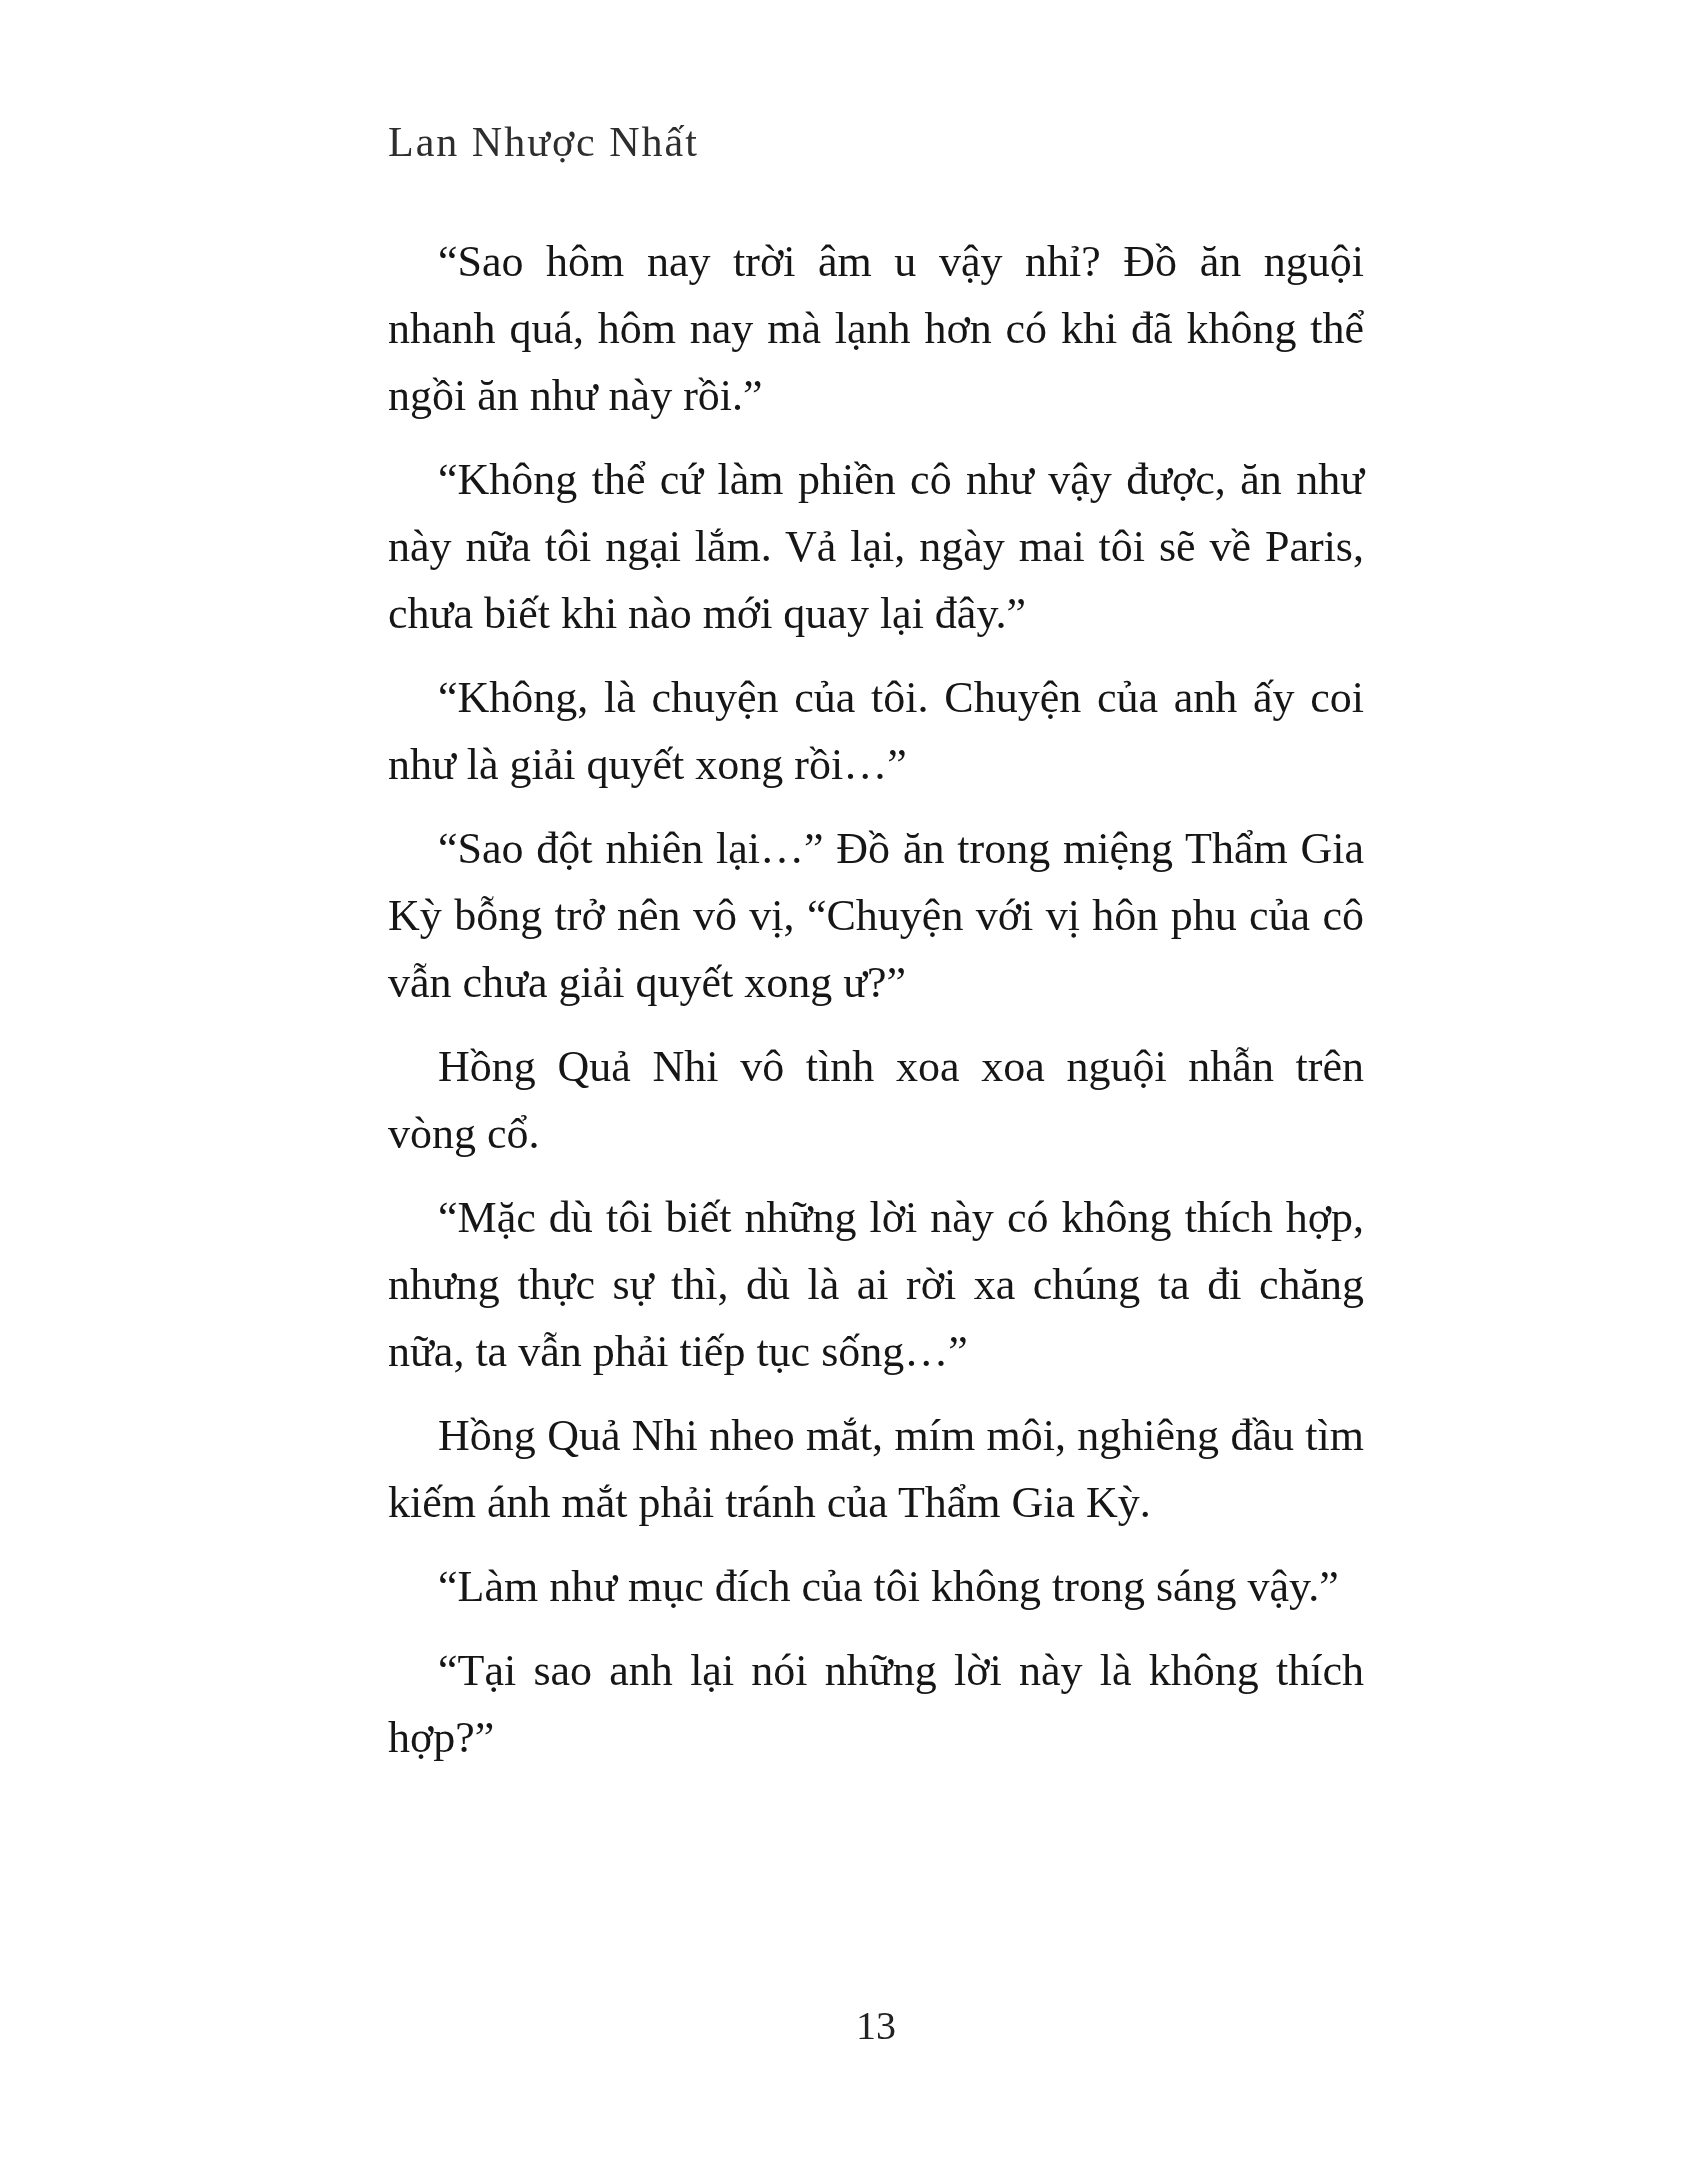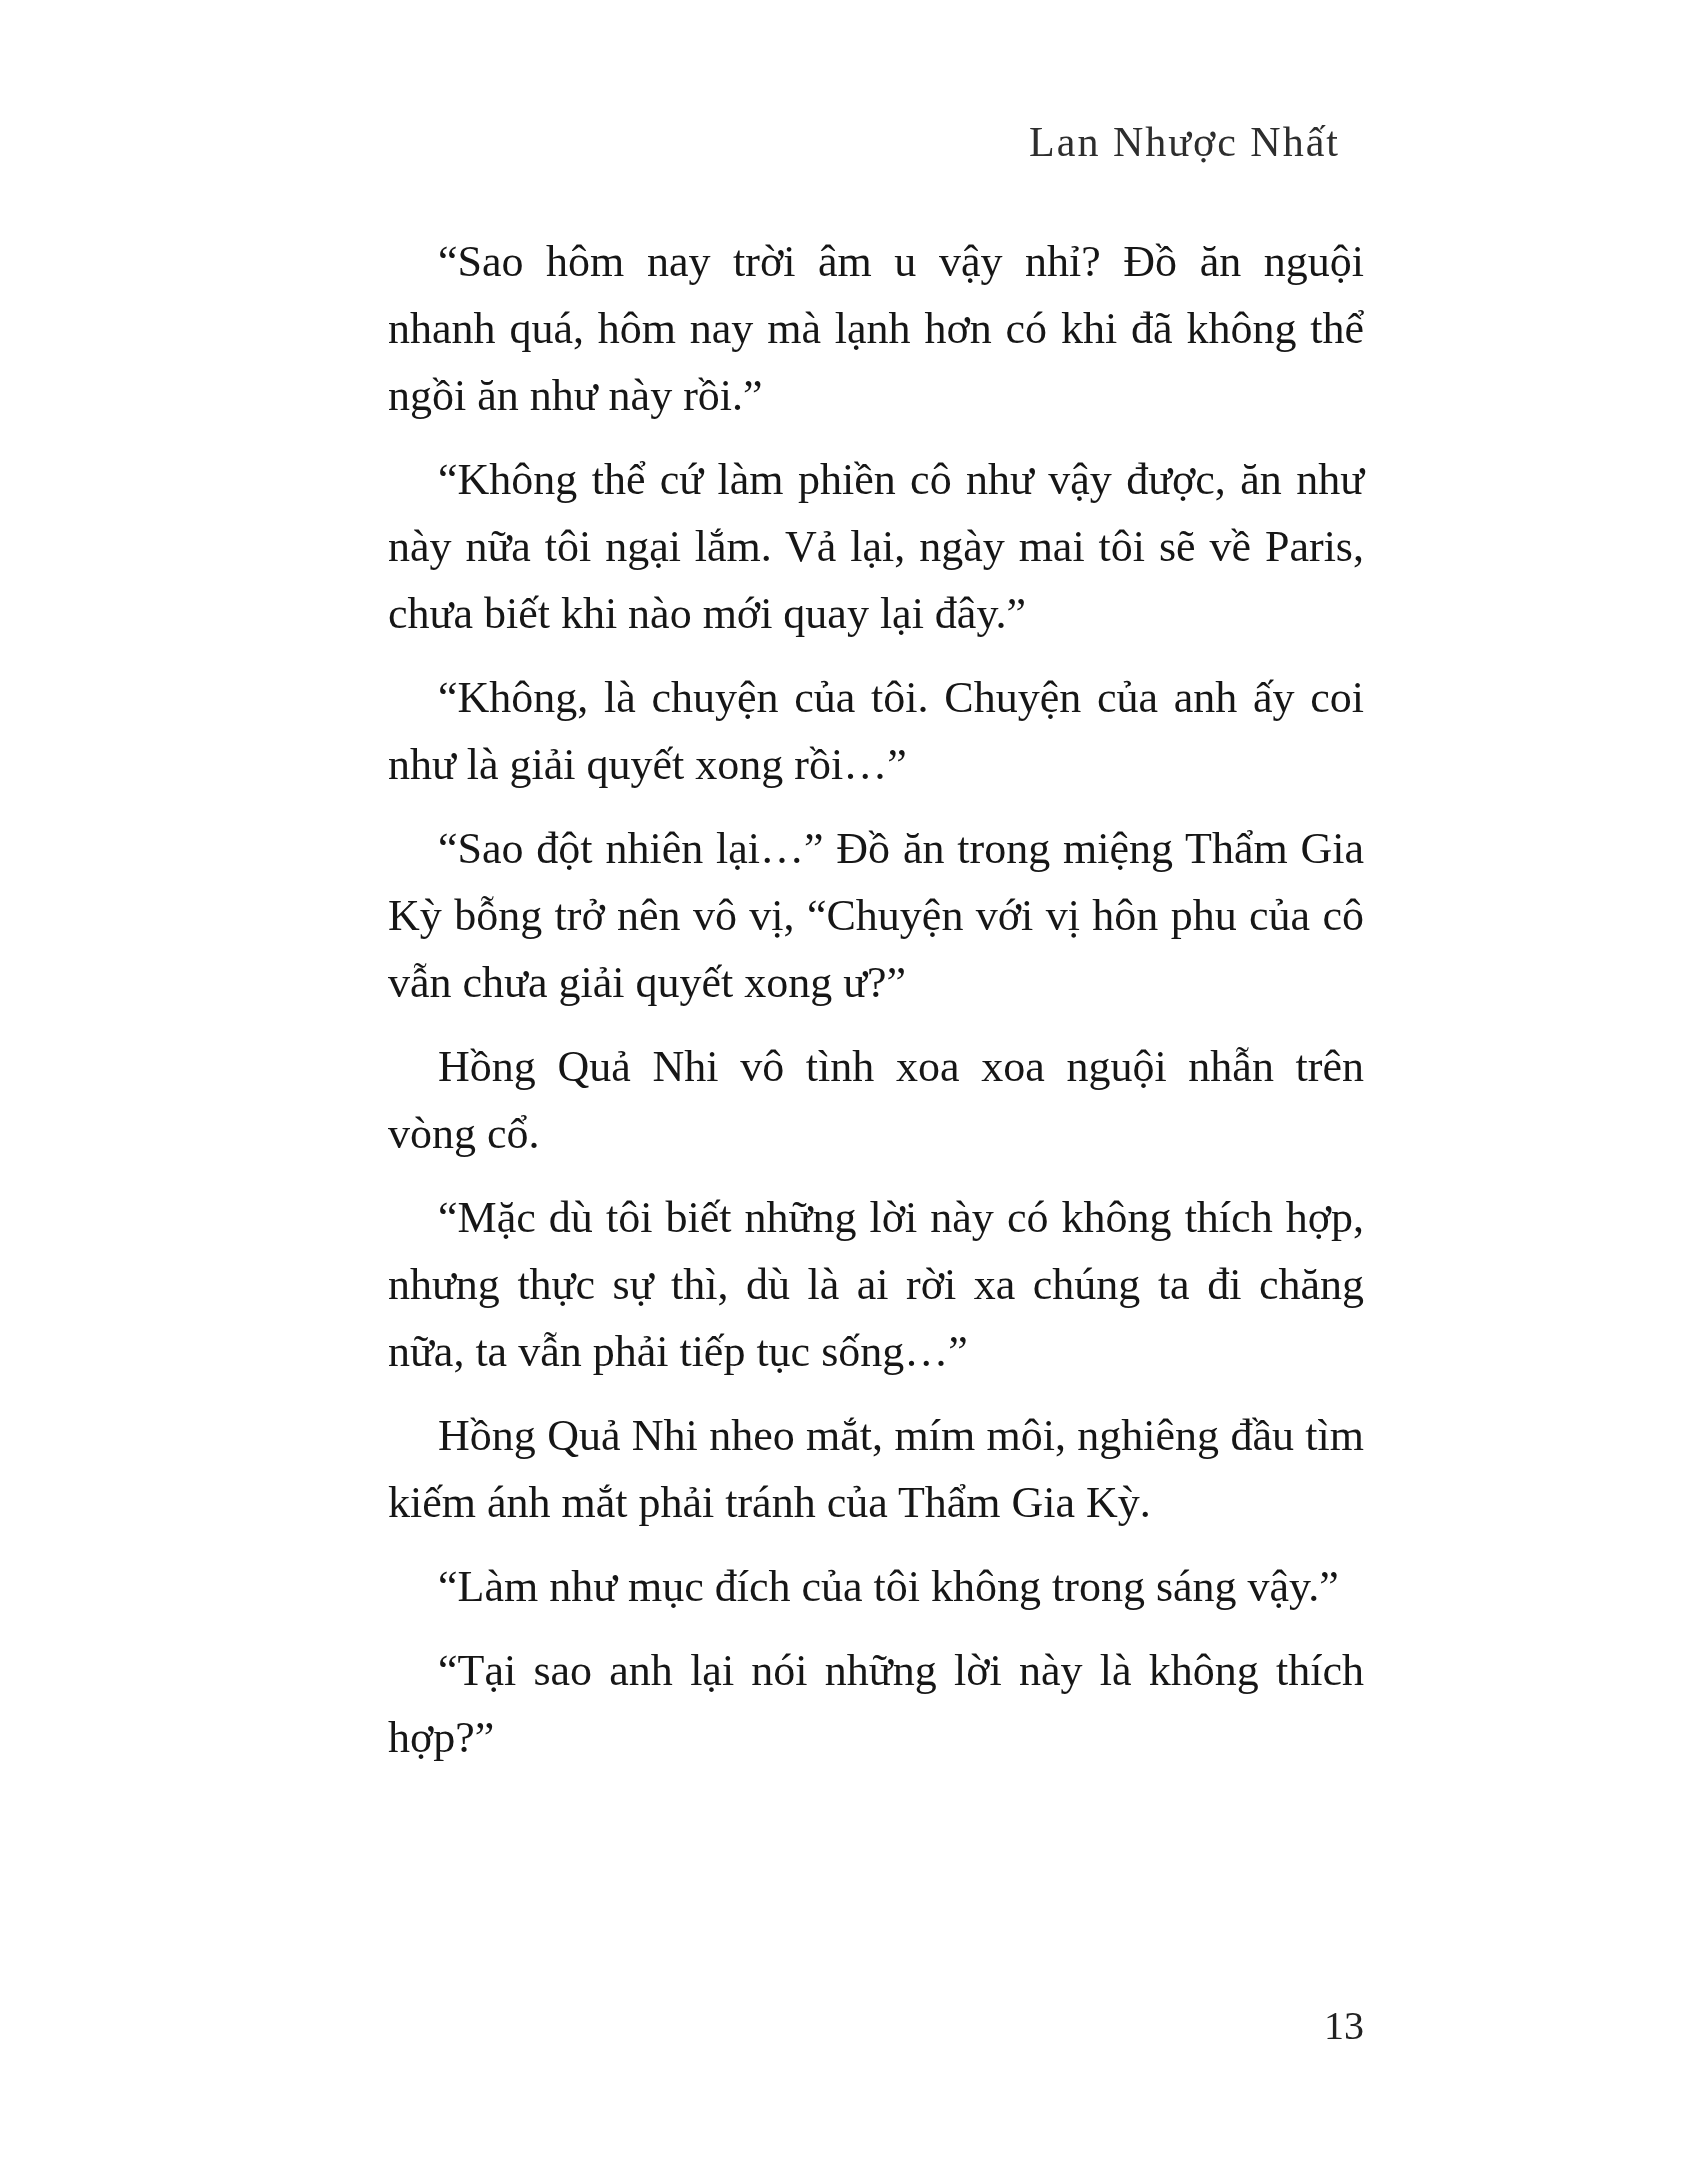--- a/index.html
+++ b/index.html
@@ -15,21 +15,20 @@
     font-family: "Liberation Serif", "DejaVu Serif", serif;
     overflow: hidden;
   }
   .column {
     position: absolute;
     left: 388px;
     top: 117px;
     width: 976px;
   }
   .running-header {
-    text-align: right;
     padding-right: 24px;
     font-size: 42px;
     line-height: 50px;
     letter-spacing: 2px;
     color: #2e2e2e;
     font-weight: 400;
   }
   .body-text {
     margin-top: 61px;
     color: #161616;
@@ -45,21 +44,21 @@
     margin-top: 0;
   }
   .body-text p.indent {
     text-indent: 50px;
   }
   .page-number {
     position: absolute;
     left: 388px;
     width: 976px;
     top: 2002px;
-    text-align: right;
+    text-align: center;
     font-size: 40px;
     color: #222222;
   }
 </style>
 </head>
 <body>
 
 <div class="page">
   <div class="column">
     <div class="running-header">Lan Nhược Nhất</div>

